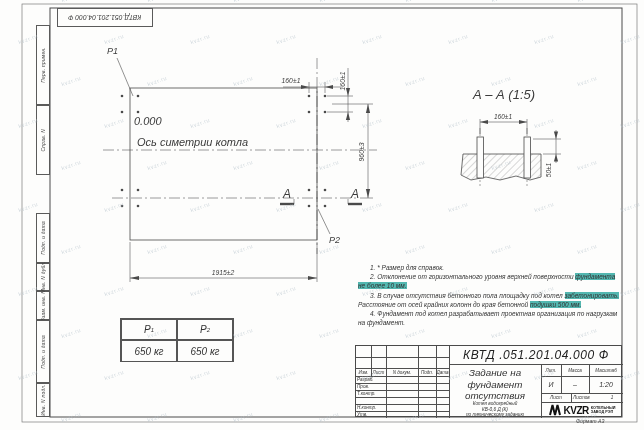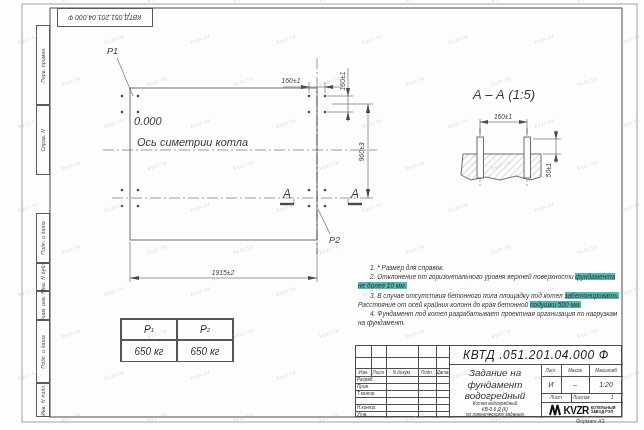--- a/index.html
+++ b/index.html
@@ -244,21 +244,21 @@
     <div class="lbl" style="left:1px;top:44px;width:28px;height:7px;justify-content:flex-start;">Т.контр.</div>
     <div class="lbl" style="left:1px;top:51px;width:28px;height:7px;justify-content:flex-start;"></div>
     <div class="lbl" style="left:1px;top:58px;width:28px;height:7px;justify-content:flex-start;">Н.контр.</div>
     <div class="lbl" style="left:1px;top:65px;width:28px;height:7px;justify-content:flex-start;">Утв.</div>
 
     <div class="num">КВТД .051.201.04.000  Ф</div>
 
     <div class="name">
       <div class="t">Задание на</div>
       <div class="t">фундамент</div>
-      <div class="t">водогрейный</div>
+      <div class="t">отсутствия</div>
       <div class="s">Котел водогрейный</div>
       <div class="s">КВ-0,6 Д (К)</div>
       <div class="s">по техническому заданию</div>
     </div>
 
     <div class="lbl" style="left:185px;top:18px;width:20px;height:12px;">Лит.</div>
     <div class="lbl" style="left:205px;top:18px;width:28px;height:12px;">Масса</div>
     <div class="lbl" style="left:233px;top:18px;width:34px;height:12px;">Масштаб</div>
     <div class="lbl" style="left:185px;top:30px;width:20px;height:17px;font-size:7px;">И</div>
     <div class="lbl" style="left:205px;top:30px;width:28px;height:17px;font-size:7px;">–</div>

